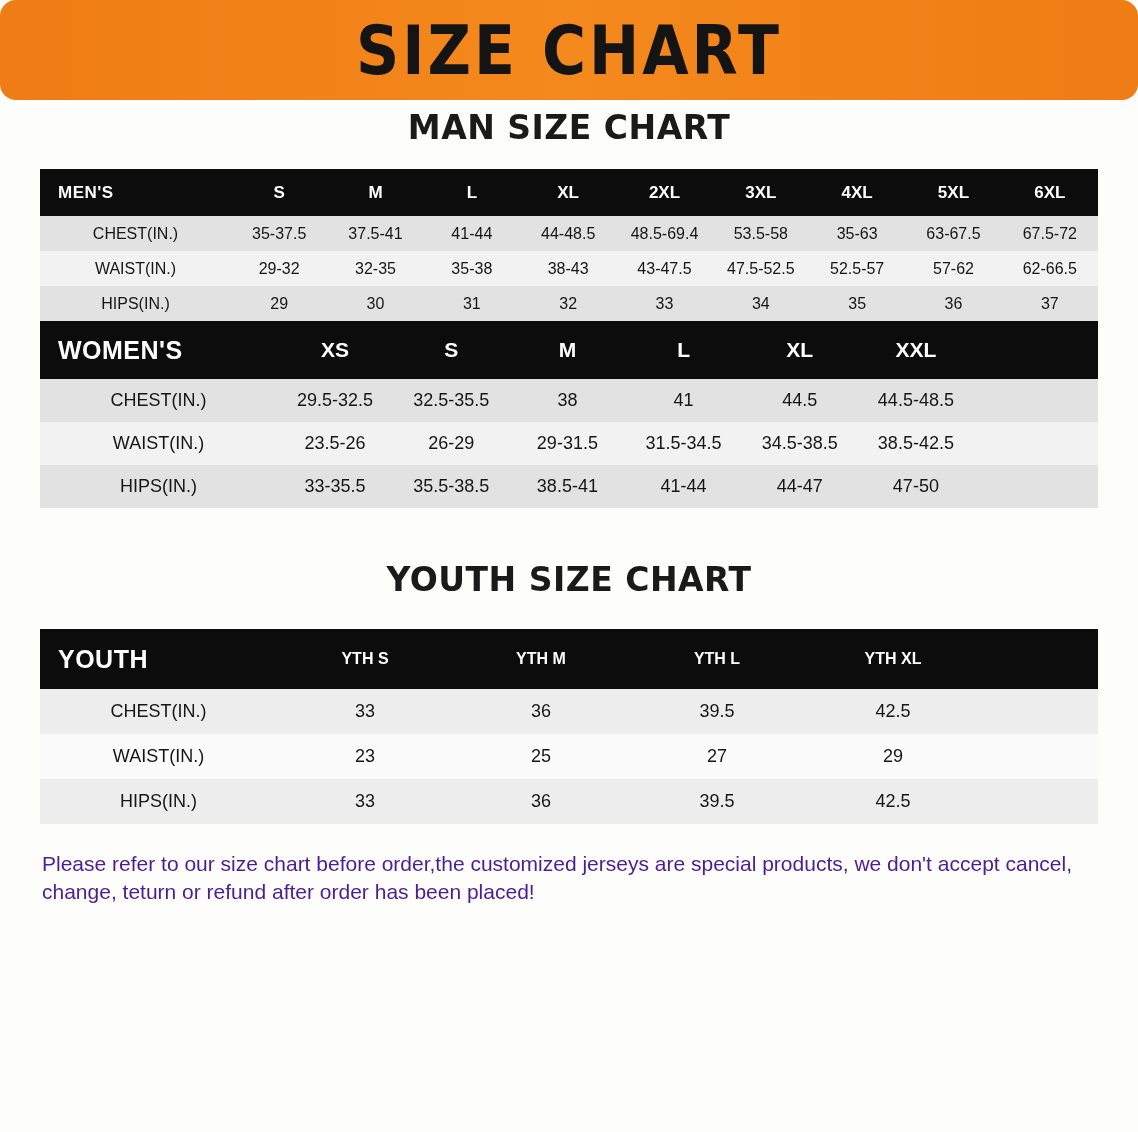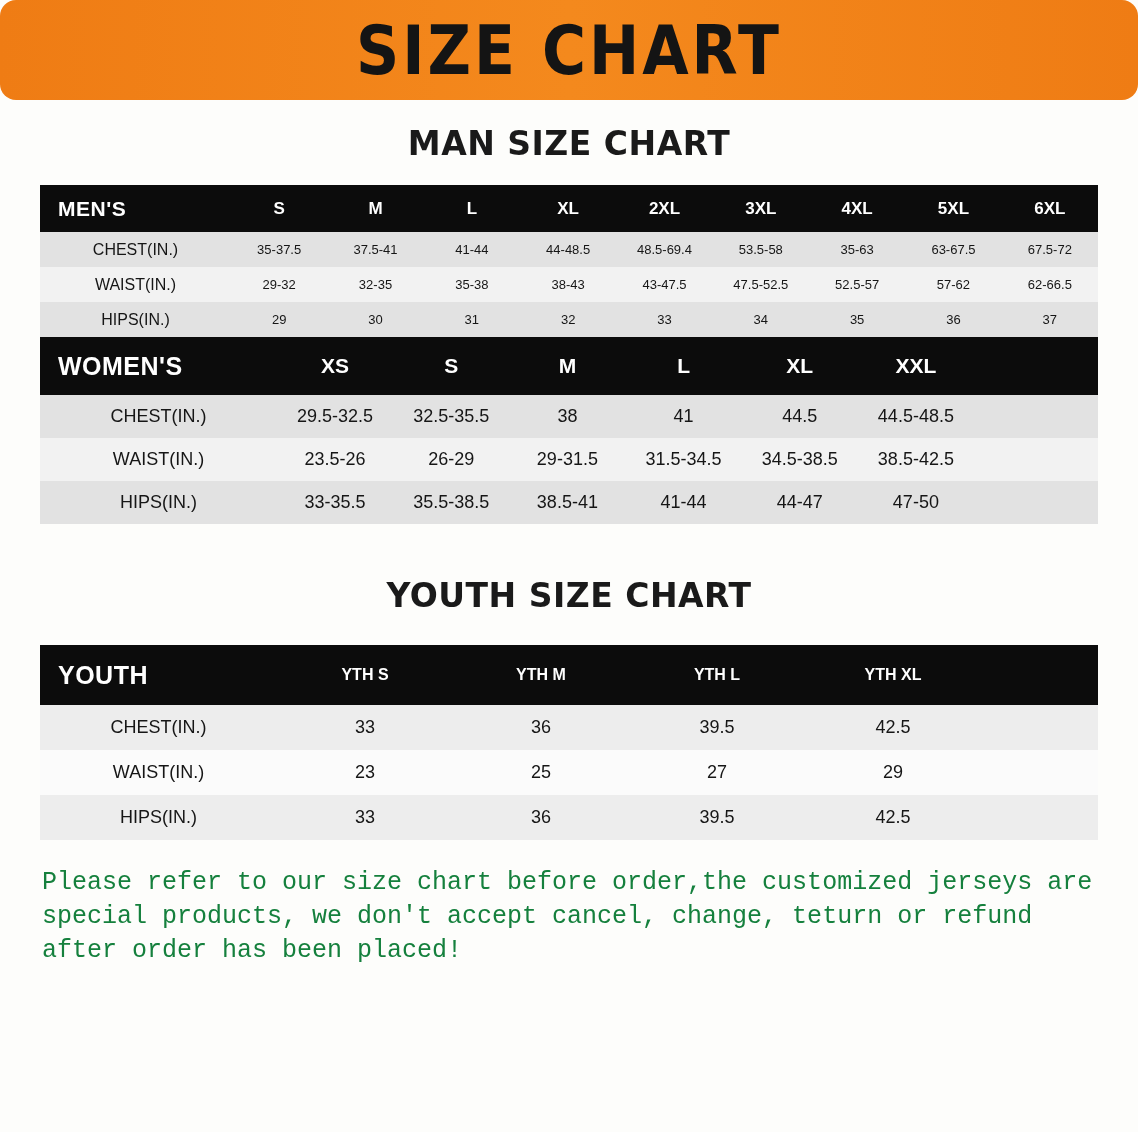--- a/index.html
+++ b/index.html
@@ -41,21 +41,21 @@
   }
   
   .section-title {
     text-align: center;
     font-family: "DejaVu Sans", sans-serif;
     font-weight: bold;
     font-size: 33px;
     letter-spacing: 0.5px;
     color: #1a1a1a;
   }
-  #man-title { margin-top: 24px; margin-bottom: 22px; }
+  #man-title { margin-top: 8px; margin-bottom: 22px; }
   #women-title { margin-top: 42px; margin-bottom: 26px; }
   #youth-title { margin-top: 52px; margin-bottom: 30px; }
 
   
   .table-wrap {
     margin: 0 40px;
   }
   table.size {
     width: 1058px;
     border-collapse: collapse;
@@ -76,24 +76,24 @@
     padding-left: 18px;
     font-size: 23px;
     letter-spacing: 0.5px;
   }
   table.size tbody th {
     font-weight: normal;
   }
 
   
   #men-table thead th { height: 45px; font-size: 17px; }
-  #men-table thead th.corner { font-size: 21px; margin-top: 12px; }
+  #men-table thead th.corner { font-size: 17px; margin-top: 12px; }
   #men-table tbody tr { height: 35px; }
   #men-table tbody th { font-size: 16px; text-align: center; }
-  #men-table tbody td { font-size: 13px; }
+  #men-table tbody td { font-size: 16px; }
   #men-table tbody tr:nth-child(odd) { background: #e2e2e2; }
   #men-table tbody tr:nth-child(even) { background: #f2f2f2; }
 
   
   #women-table thead th { height: 56px; font-size: 21px; }
   #women-table thead th.corner { font-size: 25px; }
   #women-table tbody tr { height: 43px; }
   #women-table tbody th { font-size: 18px; text-align: center; }
   #women-table tbody td { font-size: 18px; }
   #women-table tbody tr:nth-child(odd) { background: #e2e2e2; }
@@ -104,23 +104,23 @@
   #youth-table thead th.corner { font-size: 25px; }
   #youth-table tbody tr { height: 45px; }
   #youth-table tbody th { font-size: 18px; text-align: center; }
   #youth-table tbody td { font-size: 18px; }
   #youth-table tbody tr:nth-child(odd) { background: #ededed; }
   #youth-table tbody tr:nth-child(even) { background: #fbfbfb; }
 
   
   .note {
     margin: 26px 42px 0 42px;
-    color: #15803d;
-    font-family: Liberation Mono, monospace;
-    font-size: 25px;
+    color: #4c1d95;
+    font-family: Liberation Sans, sans-serif;
+    font-size: 21px;
     line-height: 1.35;
     text-align: left;
   }
 </style>
 </head>
 <body>
 
 <div class="page">
 
   <div class="banner">

